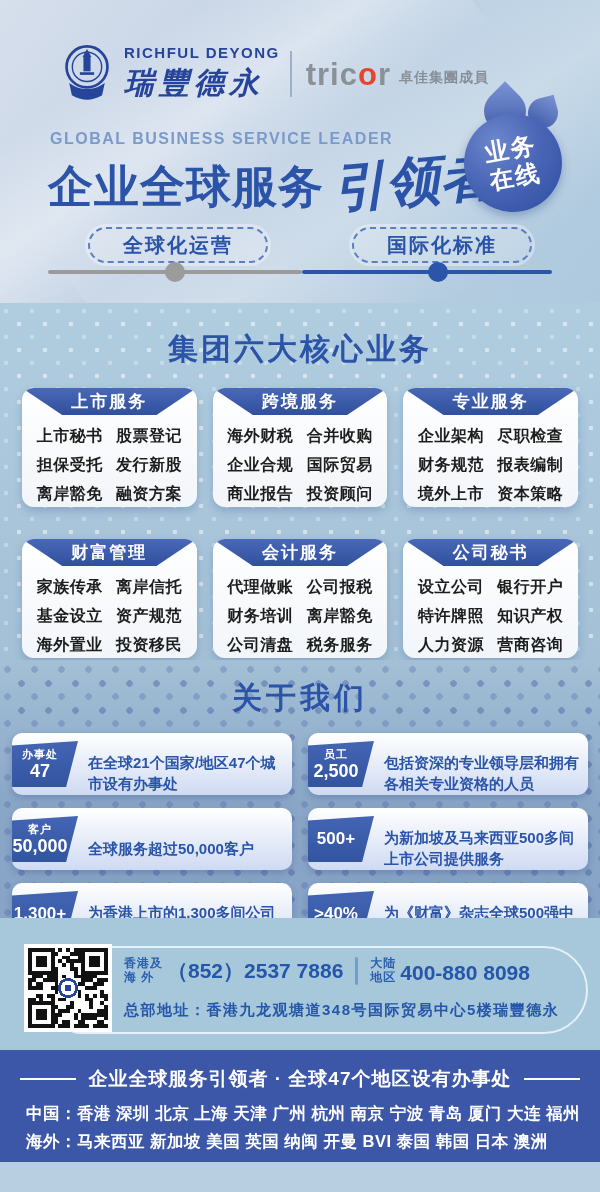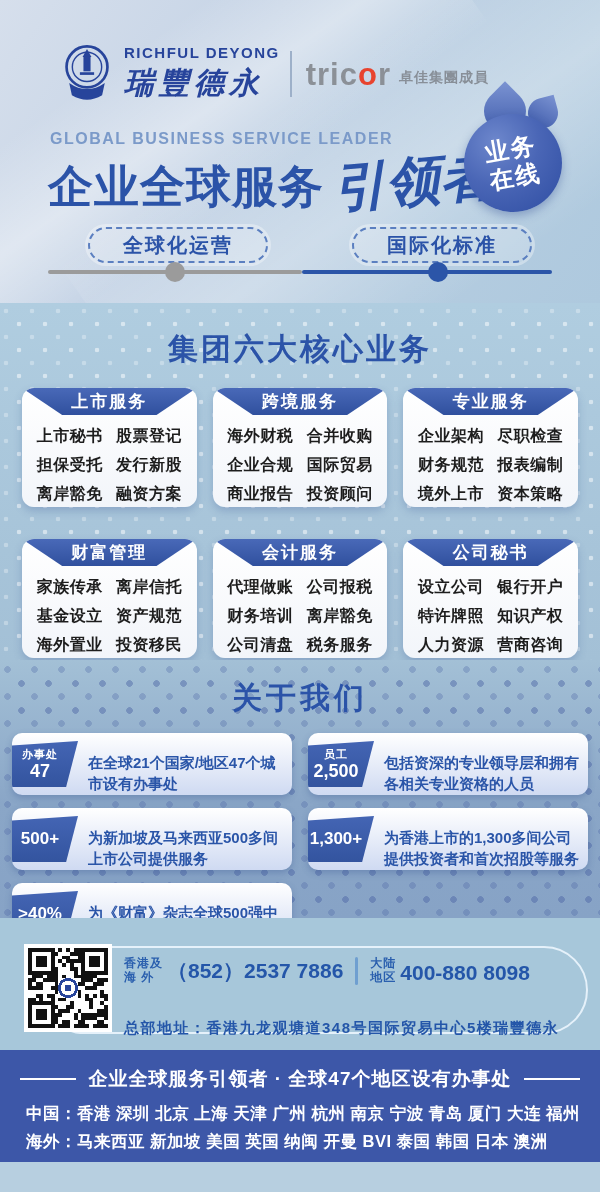--- a/index.html
+++ b/index.html
@@ -114,21 +114,21 @@
   .contact-box { position:absolute; left:58px; top:28px; width:530px; height:88px;
     border:2px solid rgba(240,248,255,.85); border-radius:22px 44px 44px 22px; }
   .qr { position:absolute; left:24px; top:26px; width:88px; height:88px; background:#fff;
     padding:4px; }
   .qr svg { width:100%; height:100%; shape-rendering:crispEdges; }
   .phones { position:absolute; left:124px; top:38px; display:flex; align-items:flex-end; }
   .ph-label { color:#2a5fae; font-size:12px; font-weight:800; line-height:1.2; letter-spacing:1px;
     margin-right:4px; white-space:pre-line; }
   .ph-num { color:#2456a9; font-size:21px; font-weight:700; letter-spacing:0; white-space:nowrap; }
   .ph-div { width:3px; height:28px; background:#6f9fd0; margin:0 12px; border-radius:2px; }
-  .address { position:absolute; left:124px; top:101px; color:#2456a9; font-size:15px;
+  .address { position:absolute; left:124px; top:83px; color:#2456a9; font-size:15px;
     font-weight:800; letter-spacing:1.5px; white-space:nowrap; }
 
   
   .footer { position:relative; width:600px; height:112px; background:#3d57a8; color:#fff;
     padding-top:16px; }
   .f-head { display:flex; align-items:center; justify-content:center; gap:12px;
     font-size:19px; font-weight:800; letter-spacing:1px; }
   .f-line { width:56px; height:2px; background:#fff; }
   .f-row { padding:0 26px; font-size:16.5px; font-weight:600; letter-spacing:.5px;
     line-height:1.6; margin-top:8px; white-space:nowrap; }
@@ -283,20 +283,27 @@
       </div>
 
       <div class="stat">
         <div class="stat-badge">
           <span class="b-label">员工</span>
           <span class="b-value">2,500</span>
         </div>
         <div class="stat-text">包括资深的专业领导层和拥有各相关专业资格的人员</div>
       </div>
 
+      <div class="stat">
+        <div class="stat-badge">
+          <span class="b-label">客户</span>
+          <span class="b-value">50,000</span>
+        </div>
+        <div class="stat-text">全球服务超过50,000客户</div>
+      </div>
 
       <div class="stat">
         <div class="stat-badge single">
 
           <span class="b-value">500+</span>
         </div>
         <div class="stat-text">为新加坡及马来西亚500多间上市公司提供服务</div>
       </div>
 
       <div class="stat">

